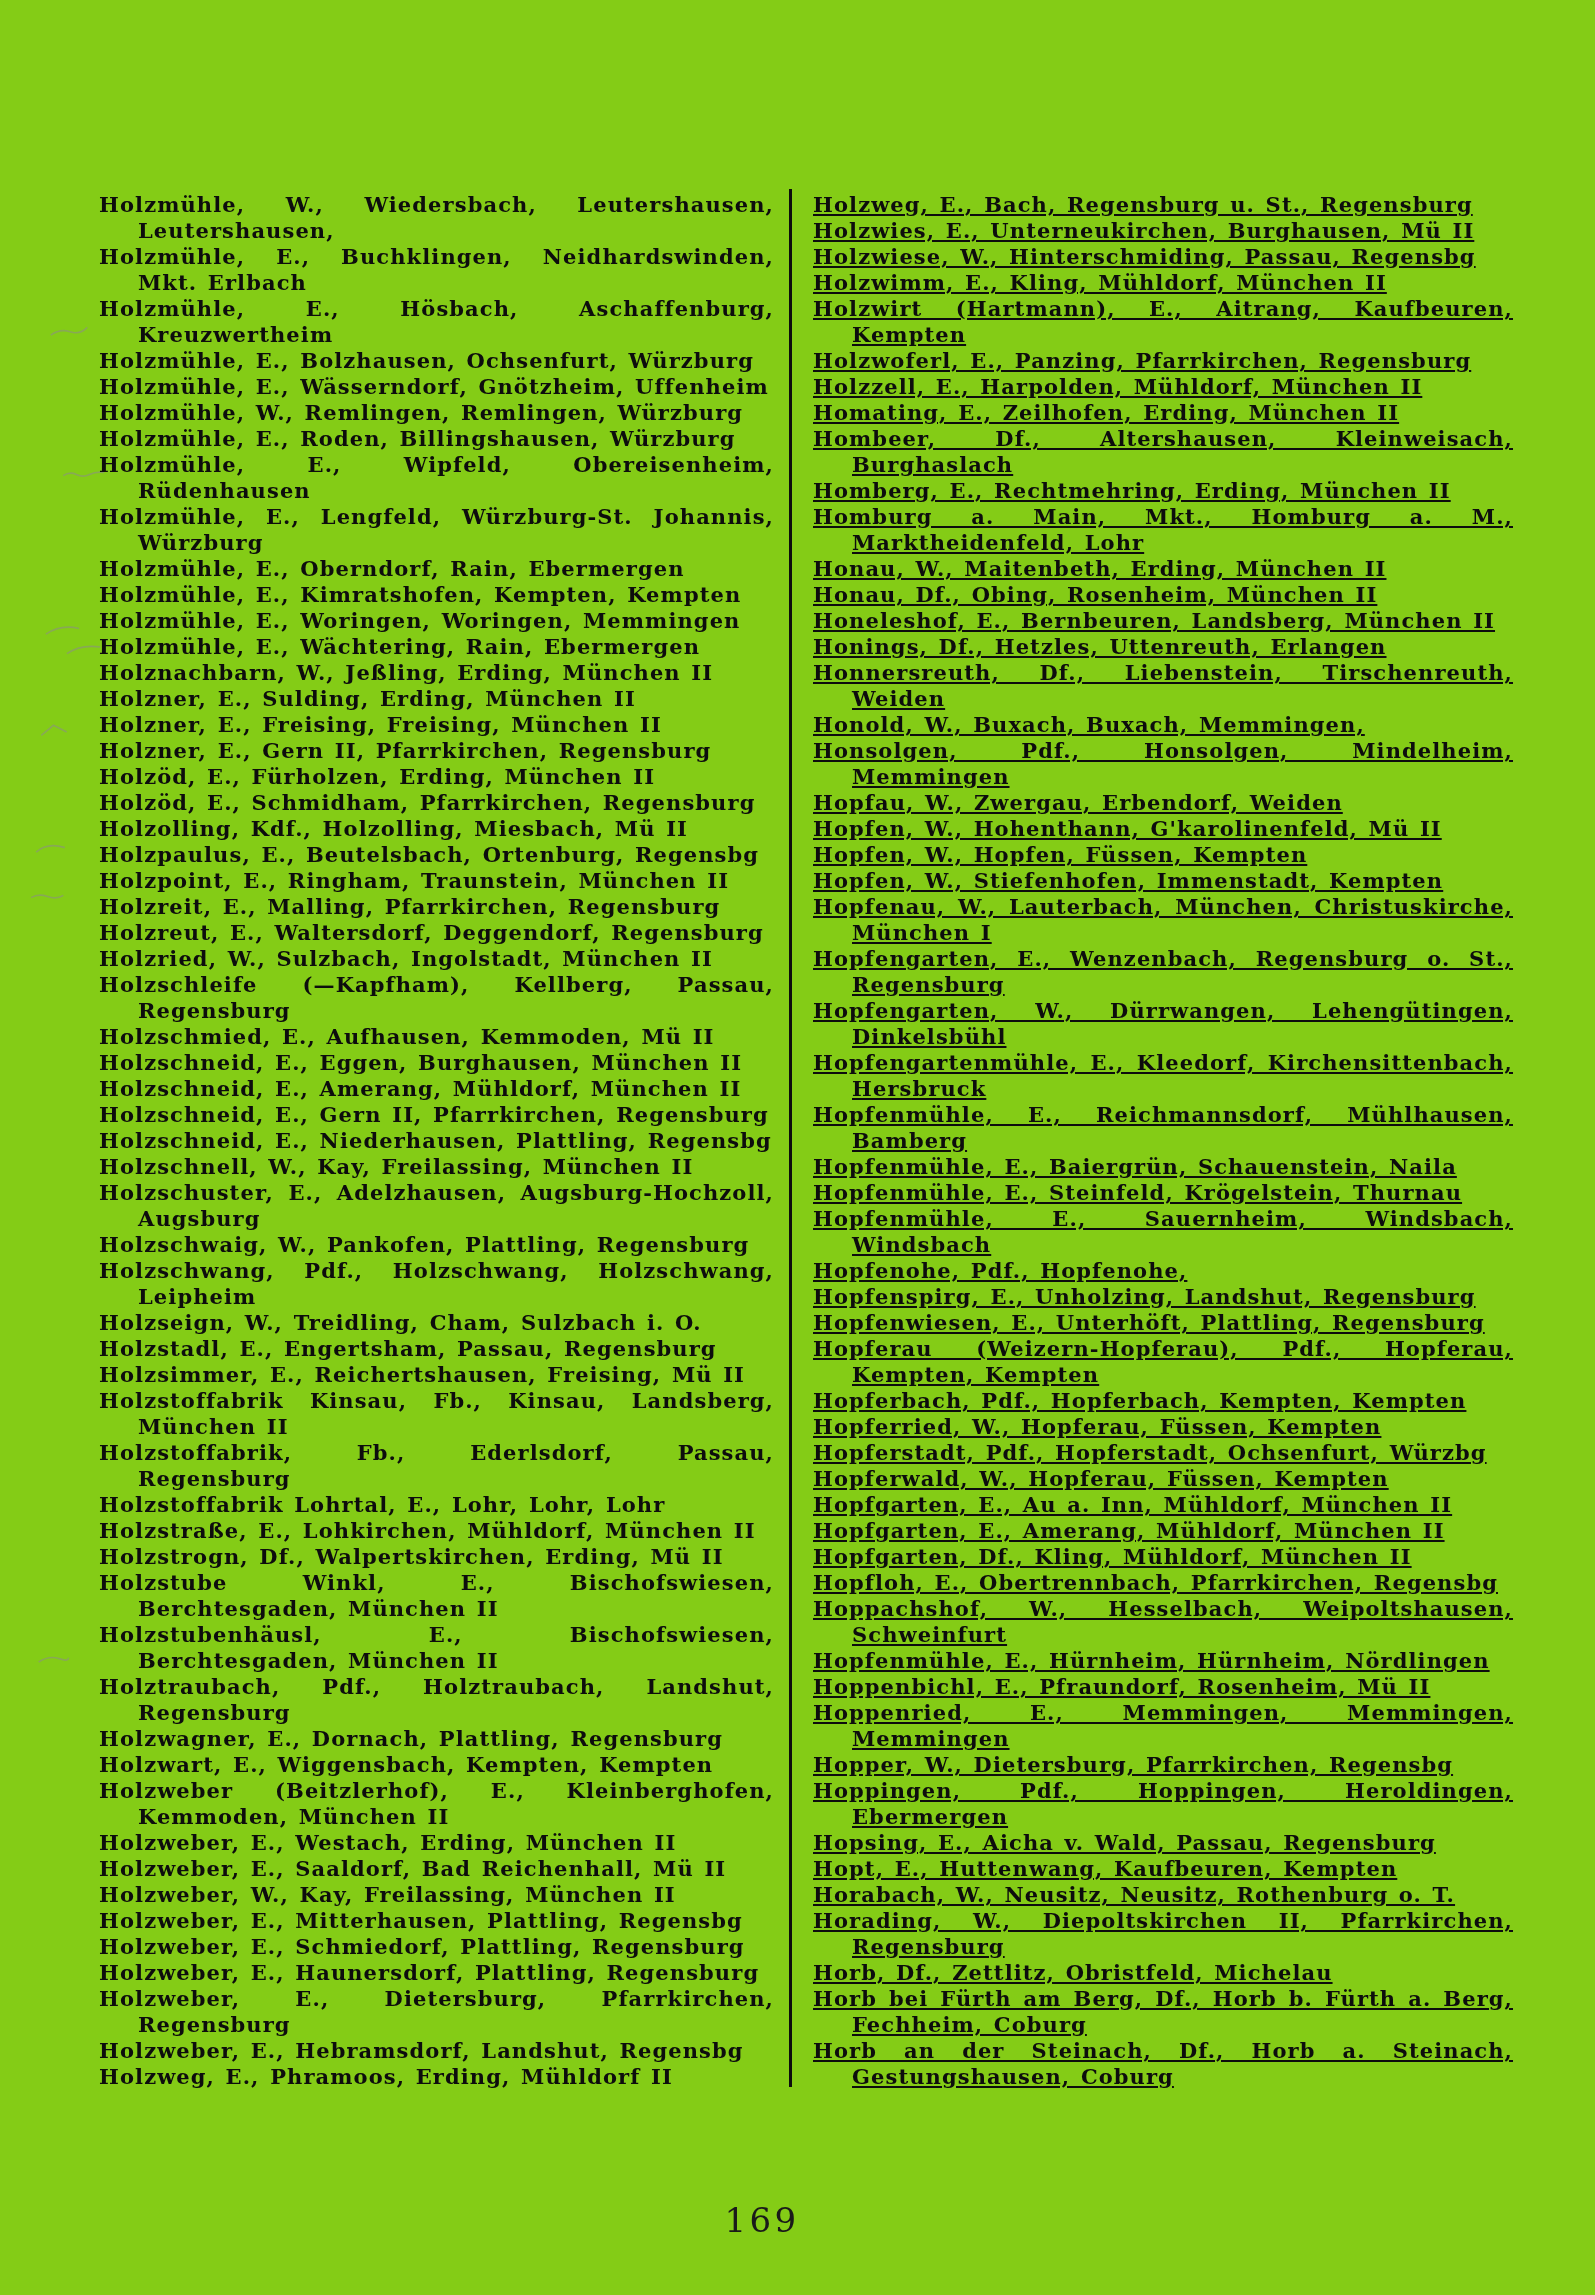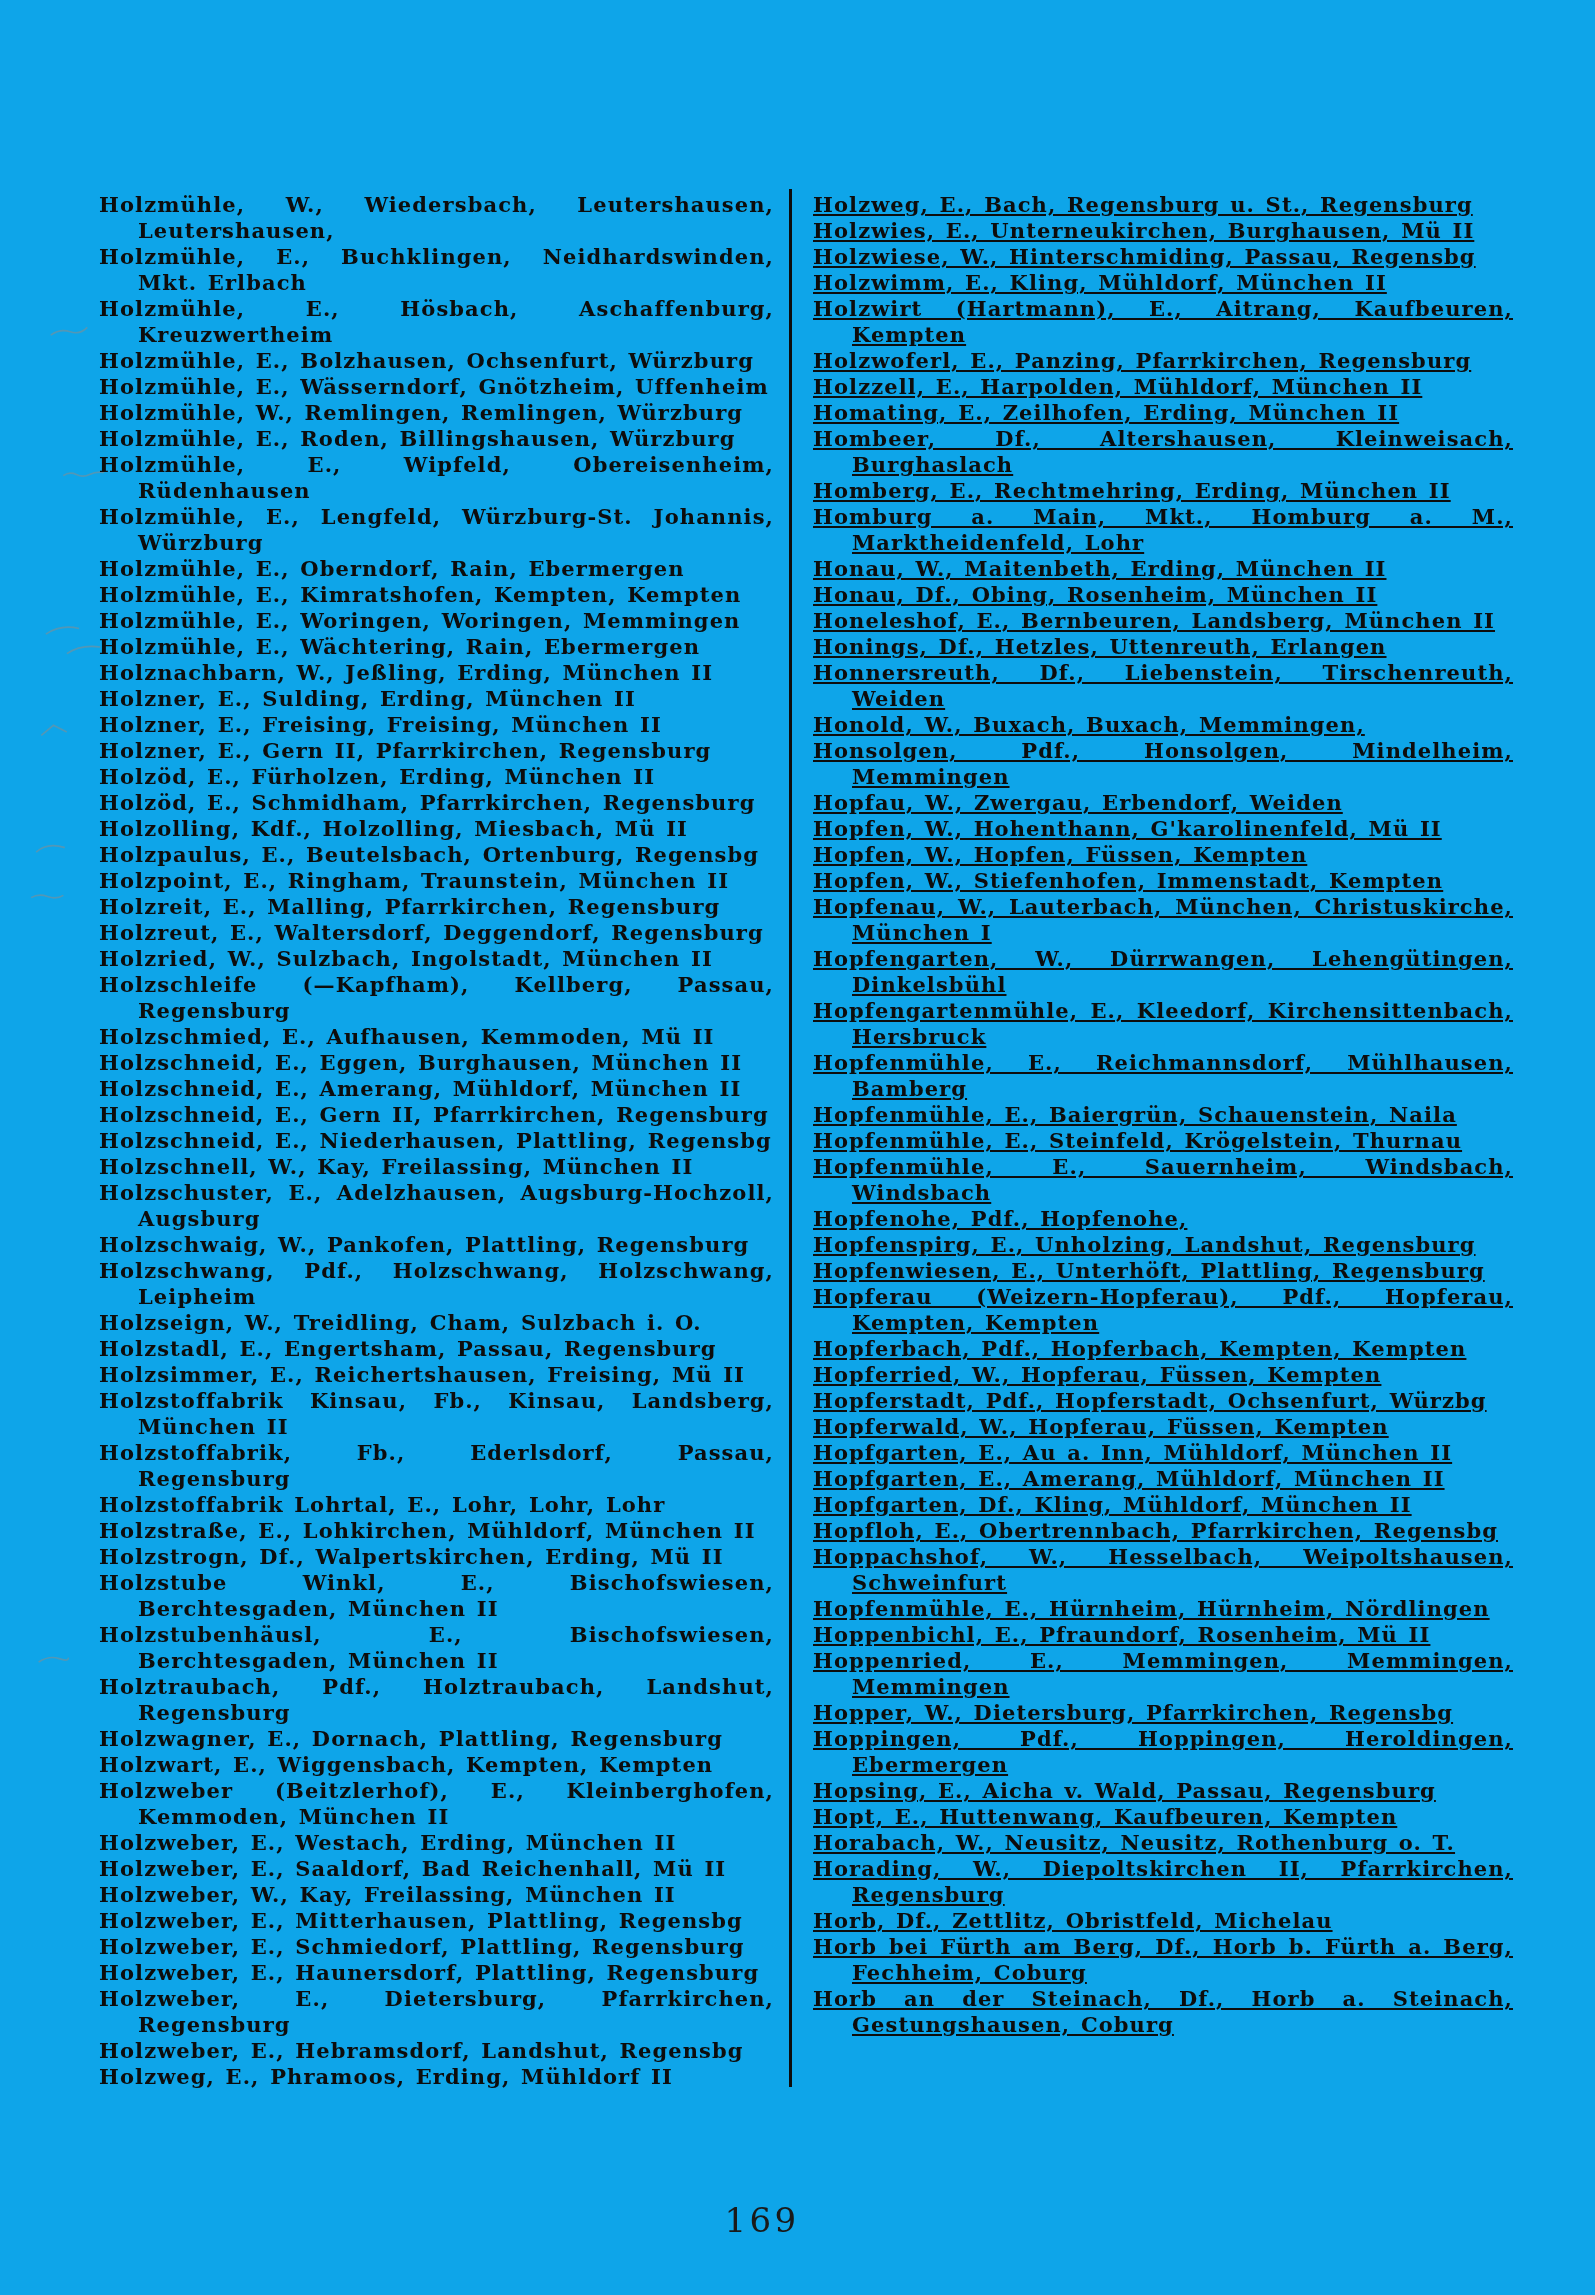--- a/index.html
+++ b/index.html
@@ -1,20 +1,20 @@
 <!DOCTYPE html>
 <html style="font-size:8.9px"><head>
 <meta charset="utf-8">
 <style>
   html, body { margin: 0; padding: 0; background: #e8e8e4; }
   #page {
     position: relative;
     width: 1596px;
     height: 2295px;
-    background: #0ea5e9;
+    background: #84cc16;
     font-family: "DejaVu Serif", "Liberation Serif", serif;
     color: #0d0d0d;
     overflow: hidden;
   }
   .column {
     position: absolute;
     top: 192px;
   }
   #col-left  { left: 99px;  width: 675px; }
   #col-right { left: 813px; width: 700px; text-decoration: underline; }
@@ -181,20 +181,21 @@
       <p class="entry">Honeleshof, E., Bernbeuren, Landsberg, München II</p>
       <p class="entry">Honings, Df., Hetzles, Uttenreuth, Erlangen</p>
       <p class="entry">Honnersreuth, Df., Liebenstein, Tirschenreuth, Weiden</p>
       <p class="entry">Honold, W., Buxach, Buxach, Memmingen,</p>
       <p class="entry">Honsolgen, Pdf., Honsolgen, Mindelheim, Memmingen</p>
       <p class="entry">Hopfau, W., Zwergau, Erbendorf, Weiden</p>
       <p class="entry">Hopfen, W., Hohenthann, G'karolinenfeld, Mü II</p>
       <p class="entry">Hopfen, W., Hopfen, Füssen, Kempten</p>
       <p class="entry">Hopfen, W., Stiefenhofen, Immenstadt, Kempten</p>
       <p class="entry">Hopfenau, W., Lauterbach, München, Christuskirche, München I</p>
+      <p class="entry">Hopfengarten, E., Wenzenbach, Regensburg o. St., Regensburg</p>
       <p class="entry">Hopfengarten, W., Dürrwangen, Lehengütingen, Dinkelsbühl</p>
       <p class="entry">Hopfengartenmühle, E., Kleedorf, Kirchensittenbach, Hersbruck</p>
       <p class="entry">Hopfenmühle, E., Reichmannsdorf, Mühlhausen, Bamberg</p>
       <p class="entry">Hopfenmühle, E., Baiergrün, Schauenstein, Naila</p>
       <p class="entry">Hopfenmühle, E., Steinfeld, Krögelstein, Thurnau</p>
       <p class="entry">Hopfenmühle, E., Sauernheim, Windsbach, Windsbach</p>
       <p class="entry">Hopfenohe, Pdf., Hopfenohe,</p>
       <p class="entry">Hopfenspirg, E., Unholzing, Landshut, Regensburg</p>
       <p class="entry">Hopfenwiesen, E., Unterhöft, Plattling, Regensburg</p>
       <p class="entry">Hopferau (Weizern-Hopferau), Pdf., Hopferau, Kempten, Kempten</p>

